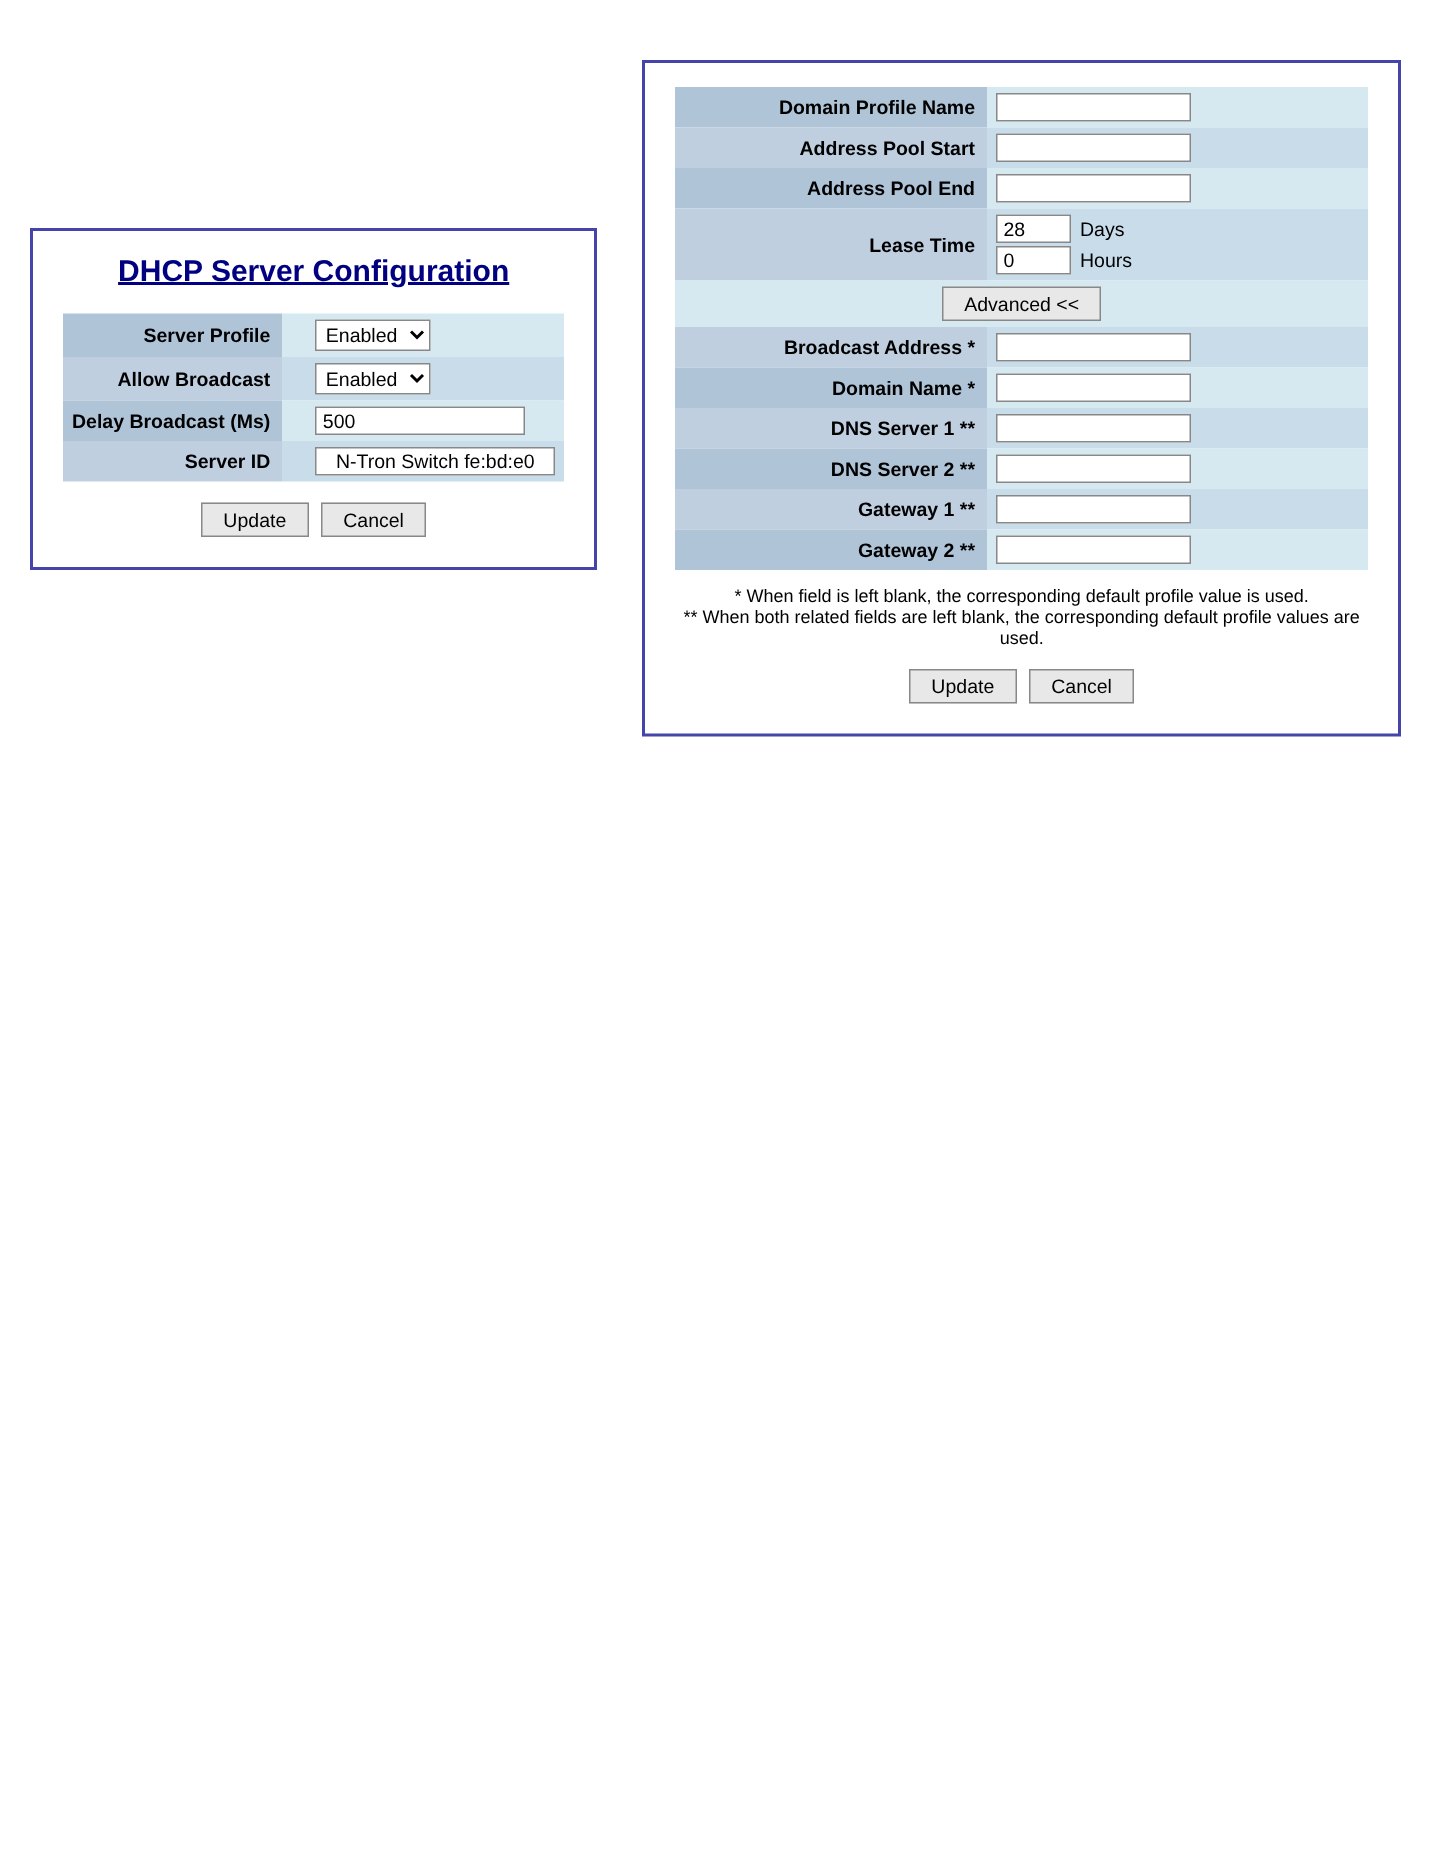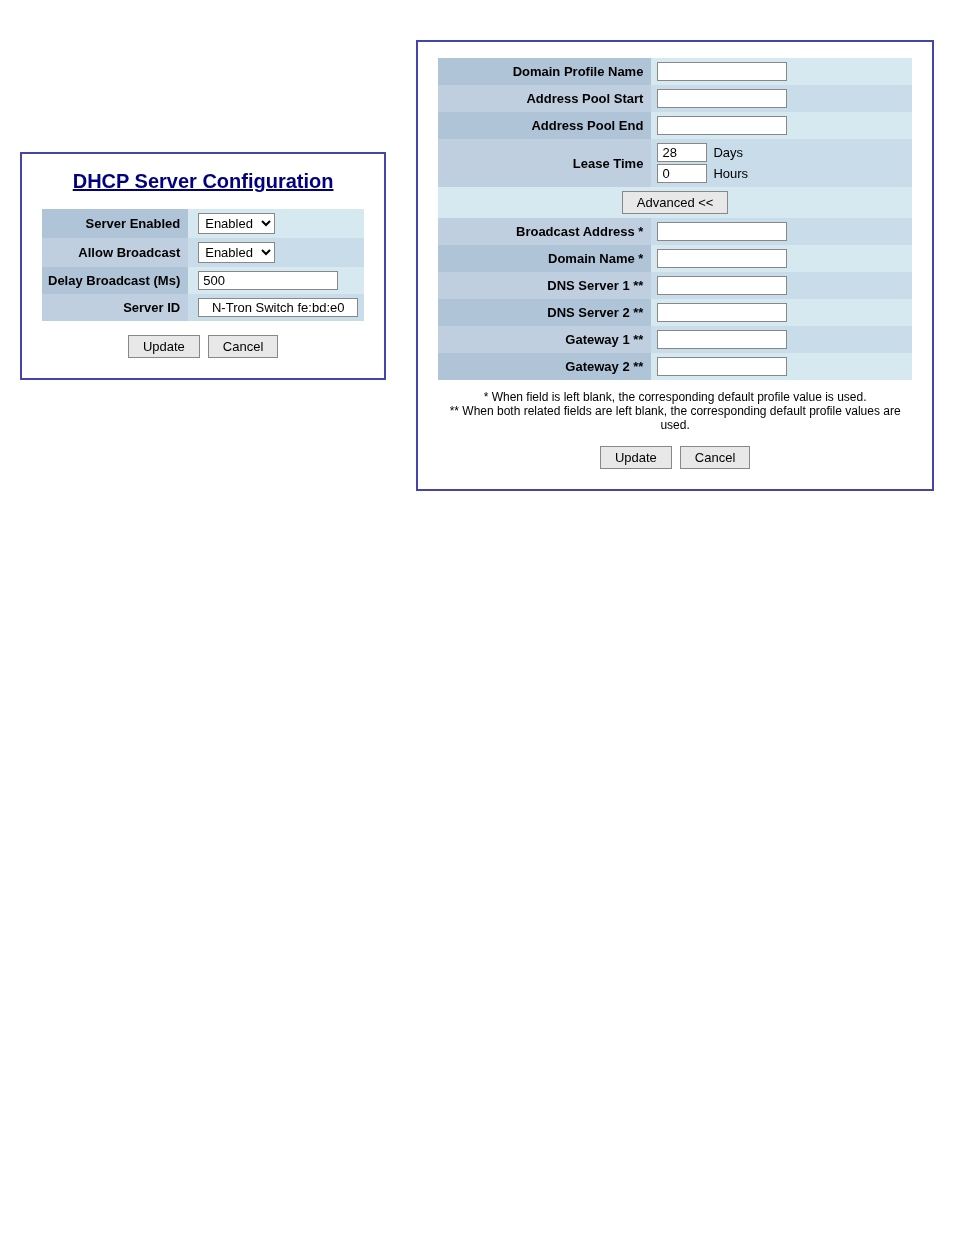--- a/index.html
+++ b/index.html
@@ -54,21 +54,21 @@
       text-align: right;
       font-weight: bold;
       background: #b0c4d8;
       padding-right: 8px;
       white-space: nowrap;
       width: 55%;
     }
 
     .form-table tr td:last-child {
       background: #d6e8f0;
-      padding-left: 10px;
+      padding-left: 22px;
     }
 
     .form-table tr:nth-child(odd) td:first-child {
       background: #b0c4d8;
     }
     .form-table tr:nth-child(even) td:first-child {
       background: #c0cfe0;
     }
     .form-table tr:nth-child(odd) td:last-child {
       background: #d6e8f0;
@@ -200,21 +200,21 @@
 
 <div class="page-wrapper">
 
   <div class="config-panel">
     <div class="panel-title">DHCP Server Configuration</div>
 
     <table class="form-table">
       <tbody>
 
         <tr>
-          <td class="label-cell">Server Enabled</td>
+          <td class="label-cell">Server Profile</td>
           <td>
             <select class="form-select">
               <option>Enabled</option>
               <option>Disabled</option>
             </select>
           </td>
         </tr>
 
         <tr>
           <td class="label-cell">Allow Broadcast</td>

